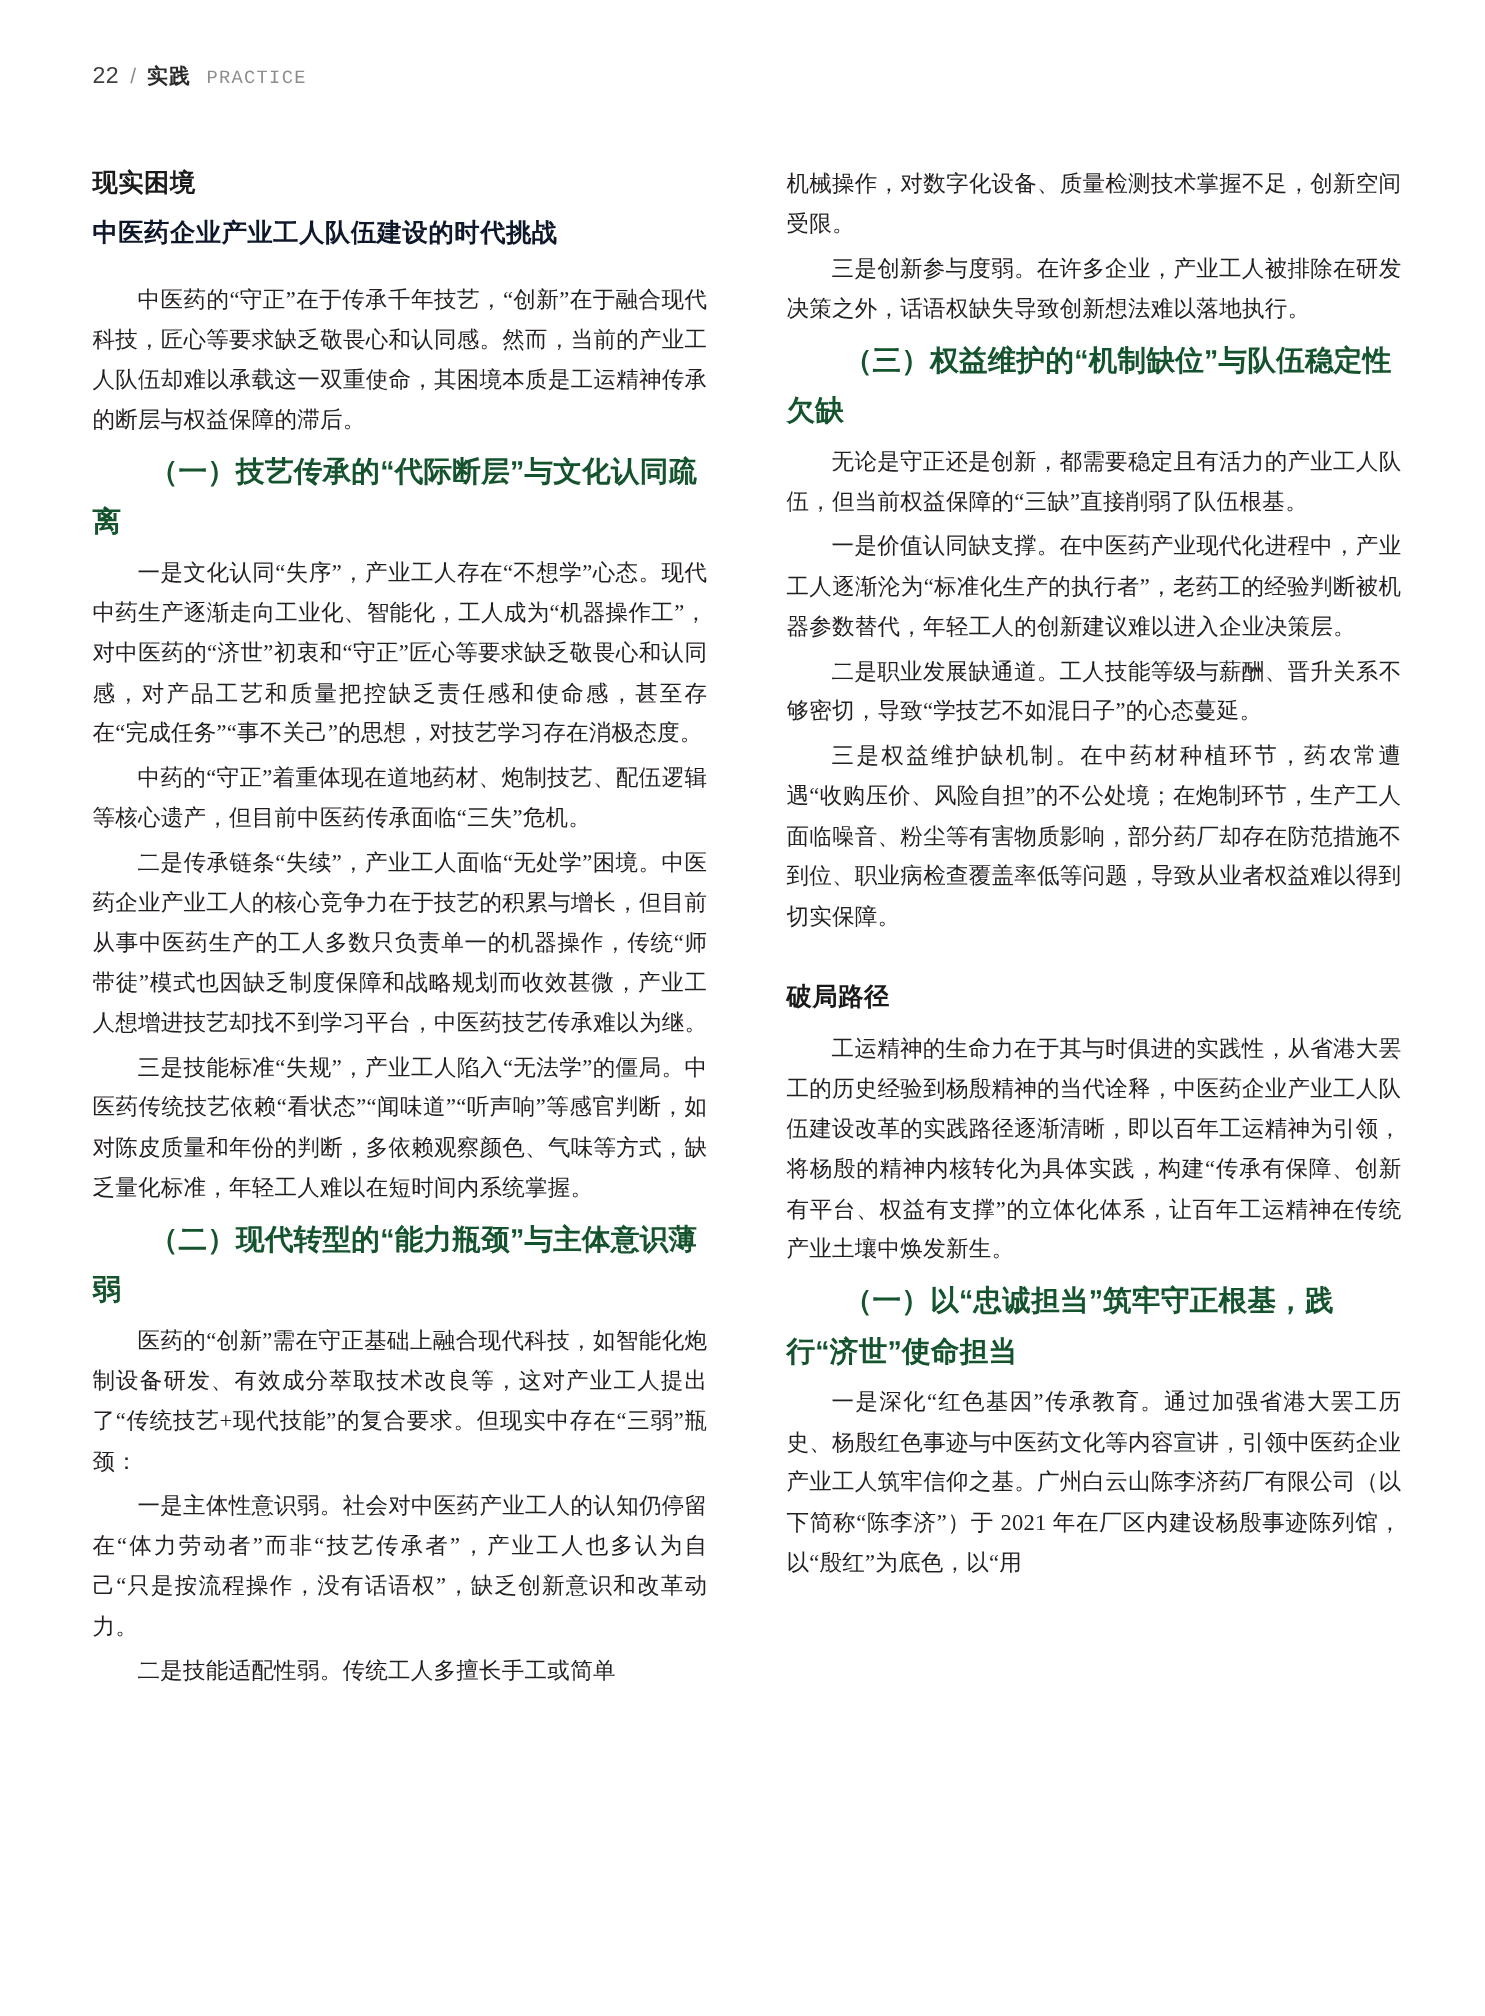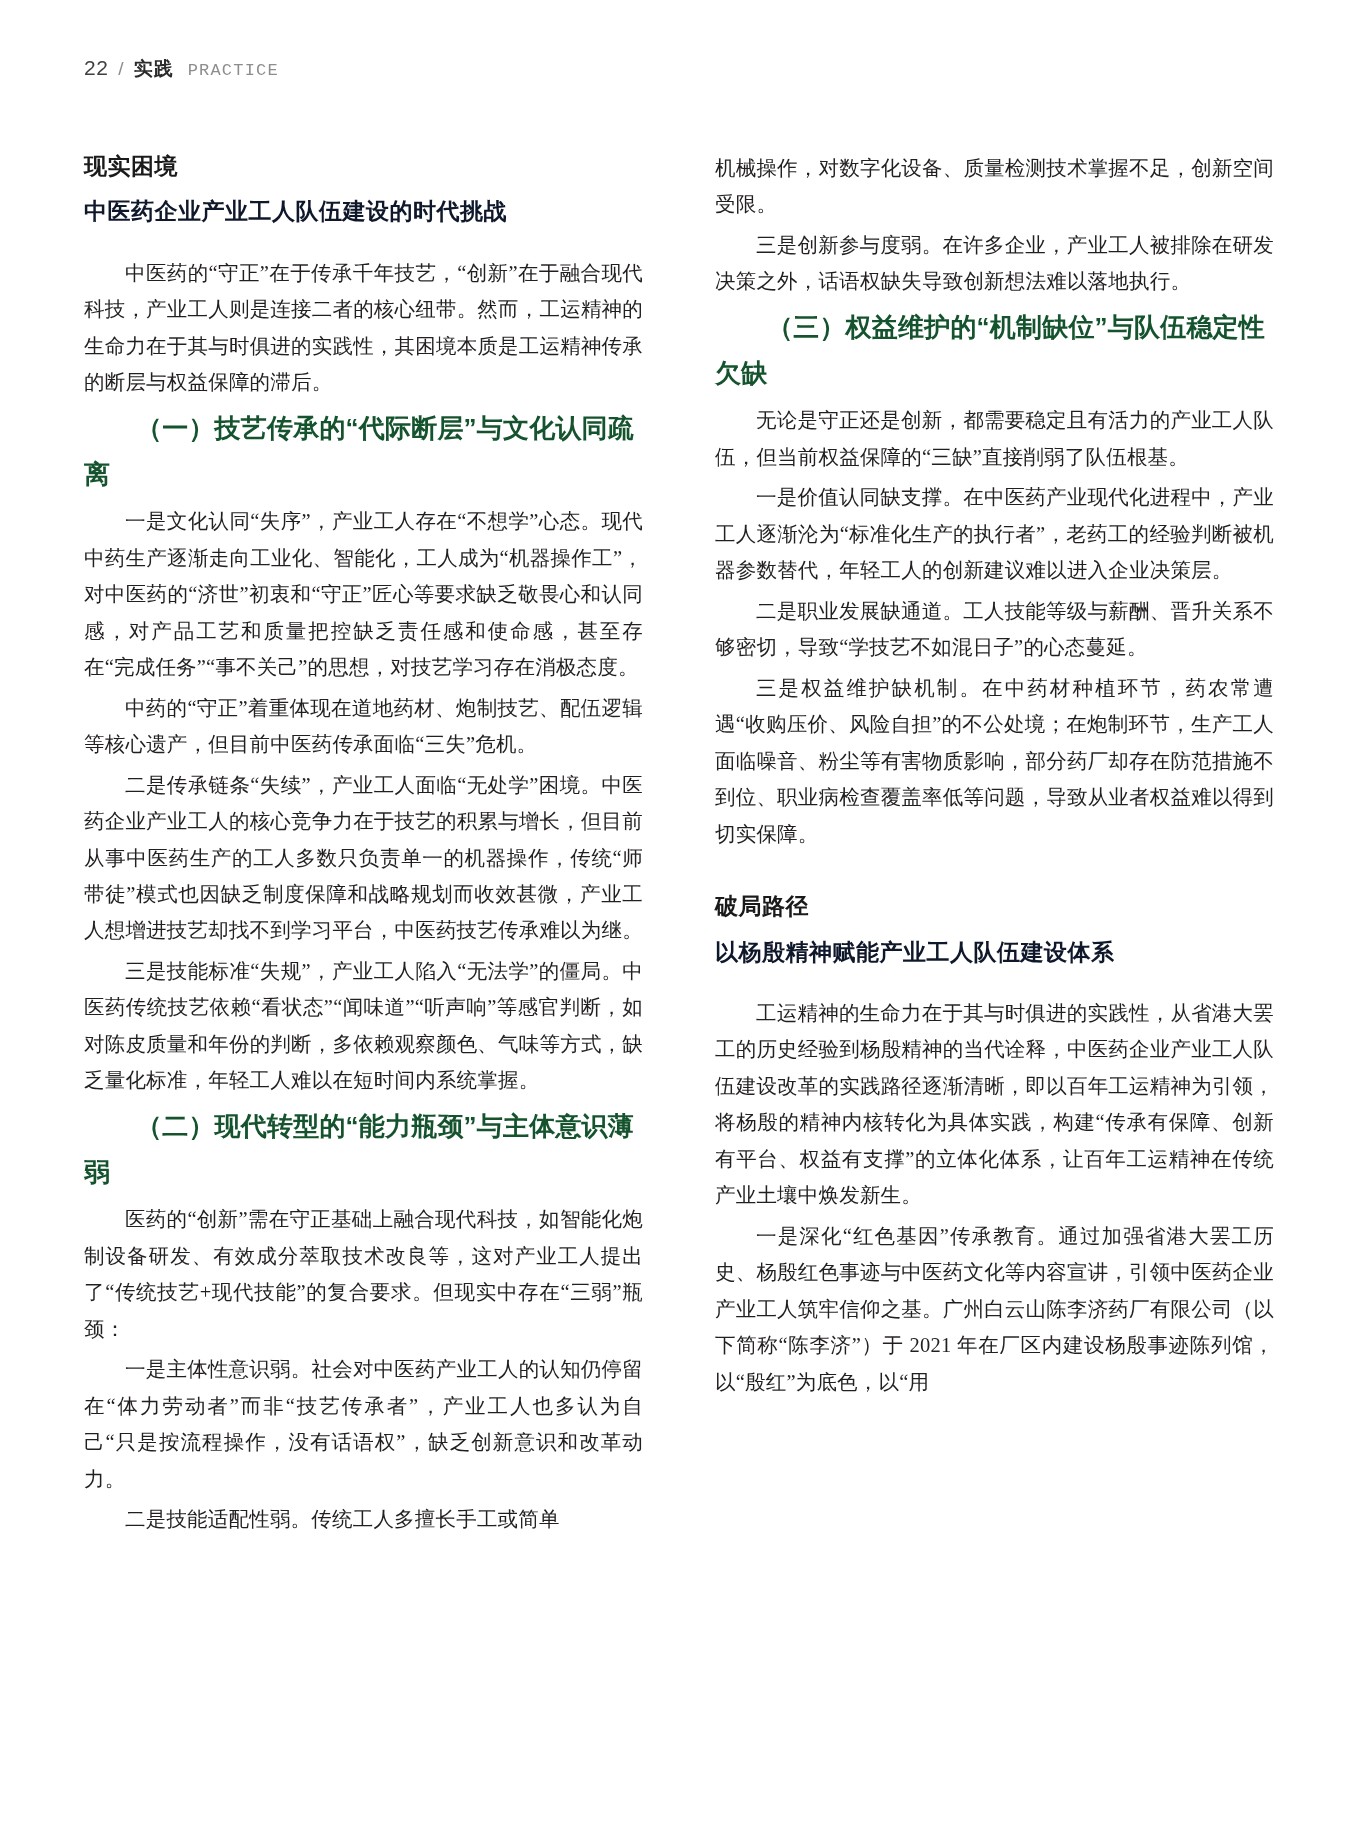--- a/index.html
+++ b/index.html
@@ -125,21 +125,21 @@
     <span class="slash">/</span>
     <span class="sec-cn">实践</span>
     <span class="sec-en">PRACTICE</span>
   </div>
 
   <div class="columns">
 
     <div class="col">
       <h2 class="heading-main">现实困境</h2>
       <h3 class="heading-sub">中医药企业产业工人队伍建设的时代挑战</h3>
-      <p class="para">中医药的“守正”在于传承千年技艺，“创新”在于融合现代科技，产业工人则是连接二者的核心纽带。然而，工运精神的生命力在于其与时俱进的实践性，其困境本质是工运精神传承的断层与权益保障的滞后。</p>
+      <p class="para">中医药的“守正”在于传承千年技艺，“创新”在于融合现代科技，匠心等要求缺乏敬畏心和认同感。然而，当前的产业工人队伍却难以承载这一双重使命，其困境本质是工运精神传承的断层与权益保障的滞后。</p>
       <h4 class="heading-item">（一）技艺传承的“代际断层”与文化认同疏离</h4>
       <p class="para">一是文化认同“失序”，产业工人存在“不想学”心态。现代中药生产逐渐走向工业化、智能化，工人成为“机器操作工”，对中医药的“济世”初衷和“守正”匠心等要求缺乏敬畏心和认同感，对产品工艺和质量把控缺乏责任感和使命感，甚至存在“完成任务”“事不关己”的思想，对技艺学习存在消极态度。</p>
       <p class="para">中药的“守正”着重体现在道地药材、炮制技艺、配伍逻辑等核心遗产，但目前中医药传承面临“三失”危机。</p>
       <p class="para">二是传承链条“失续”，产业工人面临“无处学”困境。中医药企业产业工人的核心竞争力在于技艺的积累与增长，但目前从事中医药生产的工人多数只负责单一的机器操作，传统“师带徒”模式也因缺乏制度保障和战略规划而收效甚微，产业工人想增进技艺却找不到学习平台，中医药技艺传承难以为继。</p>
       <p class="para">三是技能标准“失规”，产业工人陷入“无法学”的僵局。中医药传统技艺依赖“看状态”“闻味道”“听声响”等感官判断，如对陈皮质量和年份的判断，多依赖观察颜色、气味等方式，缺乏量化标准，年轻工人难以在短时间内系统掌握。</p>
       <h4 class="heading-item">（二）现代转型的“能力瓶颈”与主体意识薄弱</h4>
       <p class="para">医药的“创新”需在守正基础上融合现代科技，如智能化炮制设备研发、有效成分萃取技术改良等，这对产业工人提出了“传统技艺+现代技能”的复合要求。但现实中存在“三弱”瓶颈：</p>
       <p class="para">一是主体性意识弱。社会对中医药产业工人的认知仍停留在“体力劳动者”而非“技艺传承者”，产业工人也多认为自己“只是按流程操作，没有话语权”，缺乏创新意识和改革动力。</p>
       <p class="para">二是技能适配性弱。传统工人多擅长手工或简单</p>
     </div>
@@ -147,19 +147,19 @@
     <div class="col">
       <p class="para noindent">机械操作，对数字化设备、质量检测技术掌握不足，创新空间受限。</p>
       <p class="para">三是创新参与度弱。在许多企业，产业工人被排除在研发决策之外，话语权缺失导致创新想法难以落地执行。</p>
       <h4 class="heading-item">（三）权益维护的“机制缺位”与队伍稳定性欠缺</h4>
       <p class="para">无论是守正还是创新，都需要稳定且有活力的产业工人队伍，但当前权益保障的“三缺”直接削弱了队伍根基。</p>
       <p class="para">一是价值认同缺支撑。在中医药产业现代化进程中，产业工人逐渐沦为“标准化生产的执行者”，老药工的经验判断被机器参数替代，年轻工人的创新建议难以进入企业决策层。</p>
       <p class="para">二是职业发展缺通道。工人技能等级与薪酬、晋升关系不够密切，导致“学技艺不如混日子”的心态蔓延。</p>
       <p class="para">三是权益维护缺机制。在中药材种植环节，药农常遭遇“收购压价、风险自担”的不公处境；在炮制环节，生产工人面临噪音、粉尘等有害物质影响，部分药厂却存在防范措施不到位、职业病检查覆盖率低等问题，导致从业者权益难以得到切实保障。</p>
       <div class="spacer-lg"></div>
       <h2 class="heading-main">破局路径</h2>
-      <h3 class="heading-sub">以杨殷精神赋能产业工人队伍建设体系</h3>
       <p class="para">工运精神的生命力在于其与时俱进的实践性，从省港大罢工的历史经验到杨殷精神的当代诠释，中医药企业产业工人队伍建设改革的实践路径逐渐清晰，即以百年工运精神为引领，将杨殷的精神内核转化为具体实践，构建“传承有保障、创新有平台、权益有支撑”的立体化体系，让百年工运精神在传统产业土壤中焕发新生。</p>
+      <h4 class="heading-item">（一）以“忠诚担当”筑牢守正根基，践行“济世”使命担当</h4>
       <p class="para">一是深化“红色基因”传承教育。通过加强省港大罢工历史、杨殷红色事迹与中医药文化等内容宣讲，引领中医药企业产业工人筑牢信仰之基。广州白云山陈李济药厂有限公司（以下简称“陈李济”）于 2021 年在厂区内建设杨殷事迹陈列馆，以“殷红”为底色，以“用</p>
     </div>
 
   </div>
 </div>
 
 </body></html>

